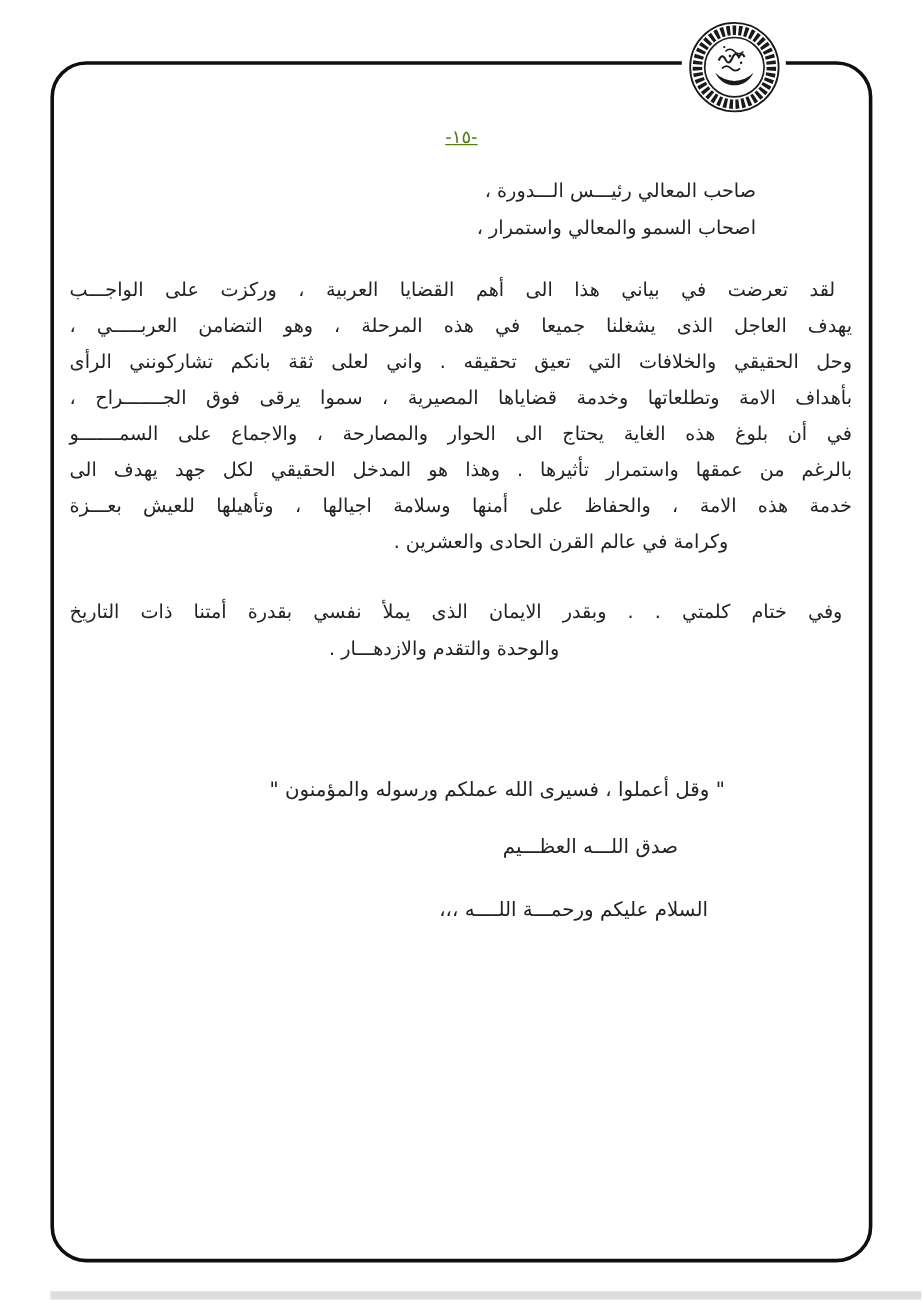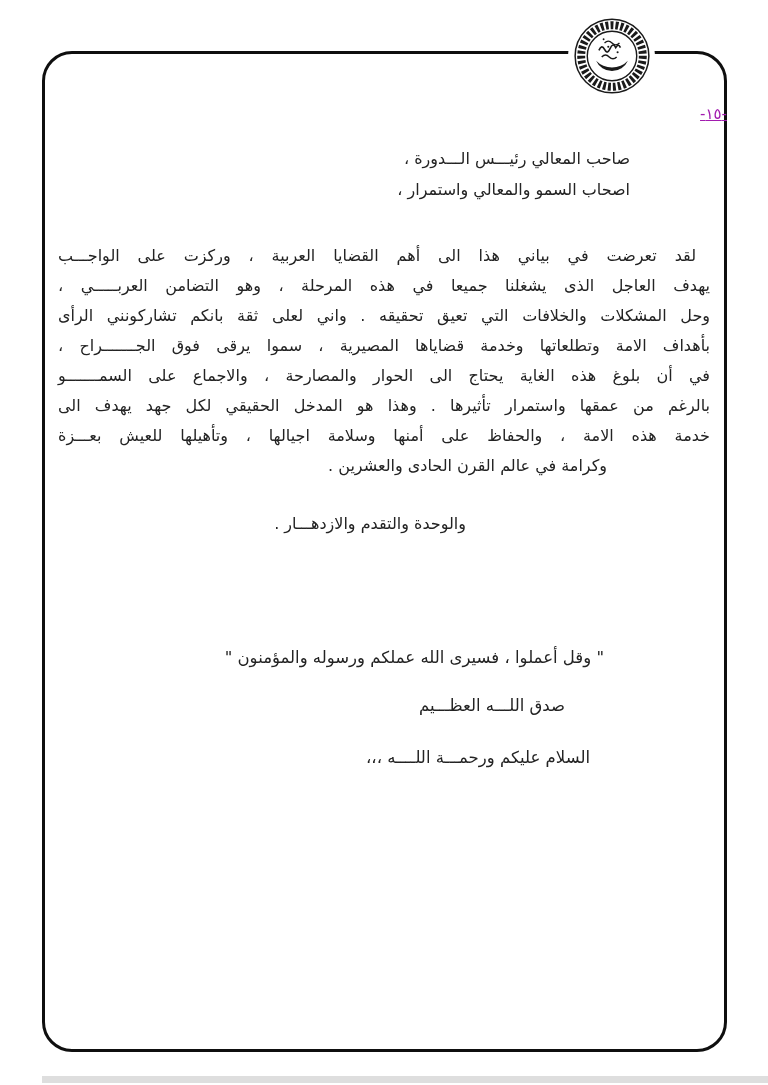--- a/index.html
+++ b/index.html
@@ -23,38 +23,37 @@
     left:568px;top:12px;
     width:87px;height:87px;
     background:#ffffff;
     border-radius:50%;
     display:flex;align-items:center;justify-content:center;
   }
   .emblem svg{display:block;}
   .pagenum{
     position:absolute;
     left:42px;top:105px;width:685px;
-    text-align:right;
+    text-align:center;
     font-size:15px;
     letter-spacing:3px;
-    color:#a21caf;
+    color:#4d7c0f;
     text-decoration:underline;
   }
   .textline-block{position:absolute;direction:rtl;}
   .salutation{
     right:138px;top:143px;
     font-size:16px;
     line-height:31px;
     text-align:right;
     white-space:nowrap;
   }
   .para{
     left:58px;width:652px;
     font-size:16px;
-    margin-top:14px;
   }
   .p1{top:227px;line-height:30px;}
   .p2{top:494px;line-height:31px;}
   .tline.j{text-align:justify;text-align-last:justify;}
   .tline.r{}
   .closing-line{
     position:absolute;direction:rtl;
     font-size:16.5px;
     white-space:nowrap;
     text-align:right;
@@ -94,29 +93,30 @@
   <div class="pagenum">-١٥-</div>
 
   <div class="textline-block salutation">
       <div class="tline r">صاحب المعالي رئيـــس الـــدورة ،</div>
       <div class="tline r">اصحاب السمو والمعالي واستمرار ،</div>
     </div>
 
   <div class="textline-block para p1">
       <div class="tline j" style="padding-right: 14px;">لقد تعرضت في بياني هذا الى أهم القضايا العربية ، وركزت على الواجـــب</div>
       <div class="tline j">يهدف العاجل الذى يشغلنا جميعا في هذه المرحلة ، وهو التضامن العربـــــي ،</div>
-      <div class="tline j">وحل المشكلات والخلافات التي تعيق تحقيقه . واني لعلى ثقة بانكم تشاركونني الرأى</div>
+      <div class="tline j">وحل الحقيقي والخلافات التي تعيق تحقيقه . واني لعلى ثقة بانكم تشاركونني الرأى</div>
       <div class="tline j">بأهداف الامة وتطلعاتها وخدمة قضاياها المصيرية ، سموا يرقى فوق الجـــــــراح ،</div>
       <div class="tline j">في أن بلوغ هذه الغاية يحتاج الى الحوار والمصارحة ، والاجماع على السمـــــــو</div>
       <div class="tline j">بالرغم من عمقها واستمرار تأثيرها . وهذا هو المدخل الحقيقي لكل جهد يهدف الى</div>
       <div class="tline j">خدمة هذه الامة ، والحفاظ على أمنها وسلامة اجيالها ، وتأهيلها للعيش بعـــزة</div>
       <div class="tline r" style="padding-right: 103px;">وكرامة في عالم القرن الحادى والعشرين .</div>
     </div>
 
   <div class="textline-block para p2">
+      <div class="tline j" style="padding-right: 8px;">وفي ختام كلمتي . .  وبقدر الايمان الذى يملأ  نفسي بقدرة أمتنا ذات التاريخ</div>
       <div class="tline r" style="padding-right: 244px;">والوحدة والتقدم والازدهـــار .</div>
     </div>
 
   <div class="closing-line quote">" وقل أعملوا ،  فسيرى الله عملكم ورسوله والمؤمنون "</div>
 
   <div class="closing-line sadaqa">صدق اللـــه العظـــيم</div>
 
   <div class="closing-line salam">السلام عليكم ورحمـــة اللــــه ،،،</div>
 
   <div class="scan-band"></div>

